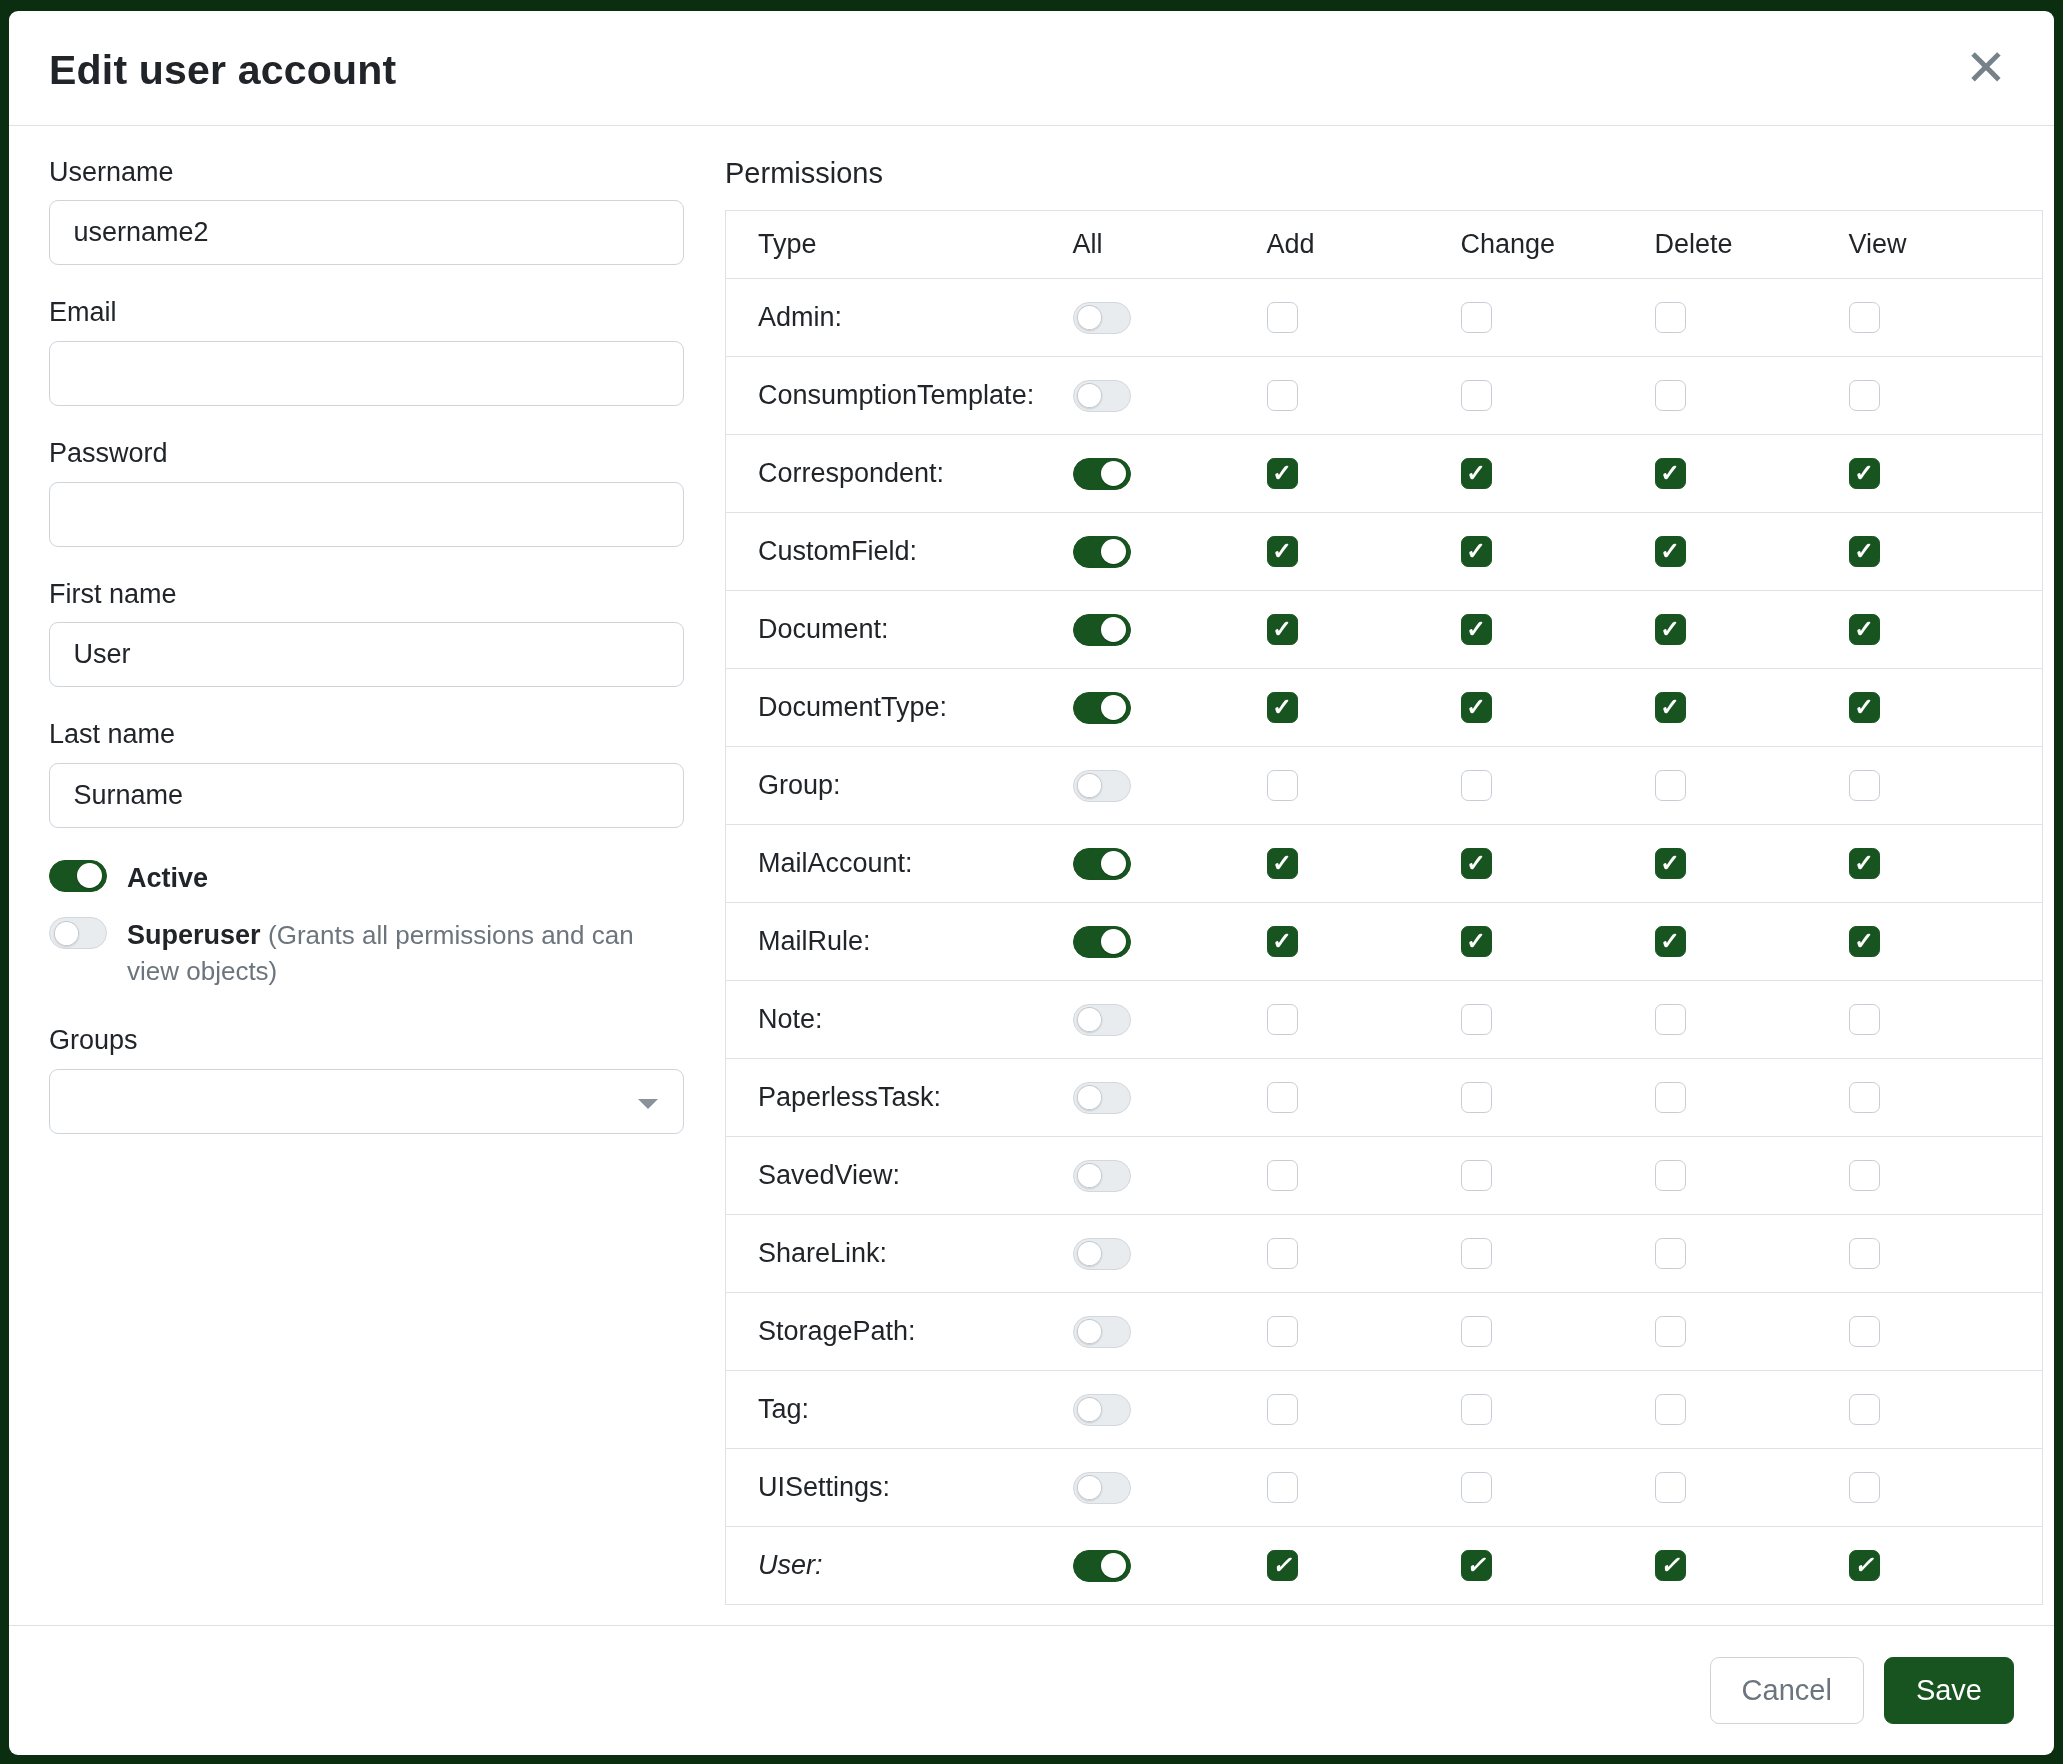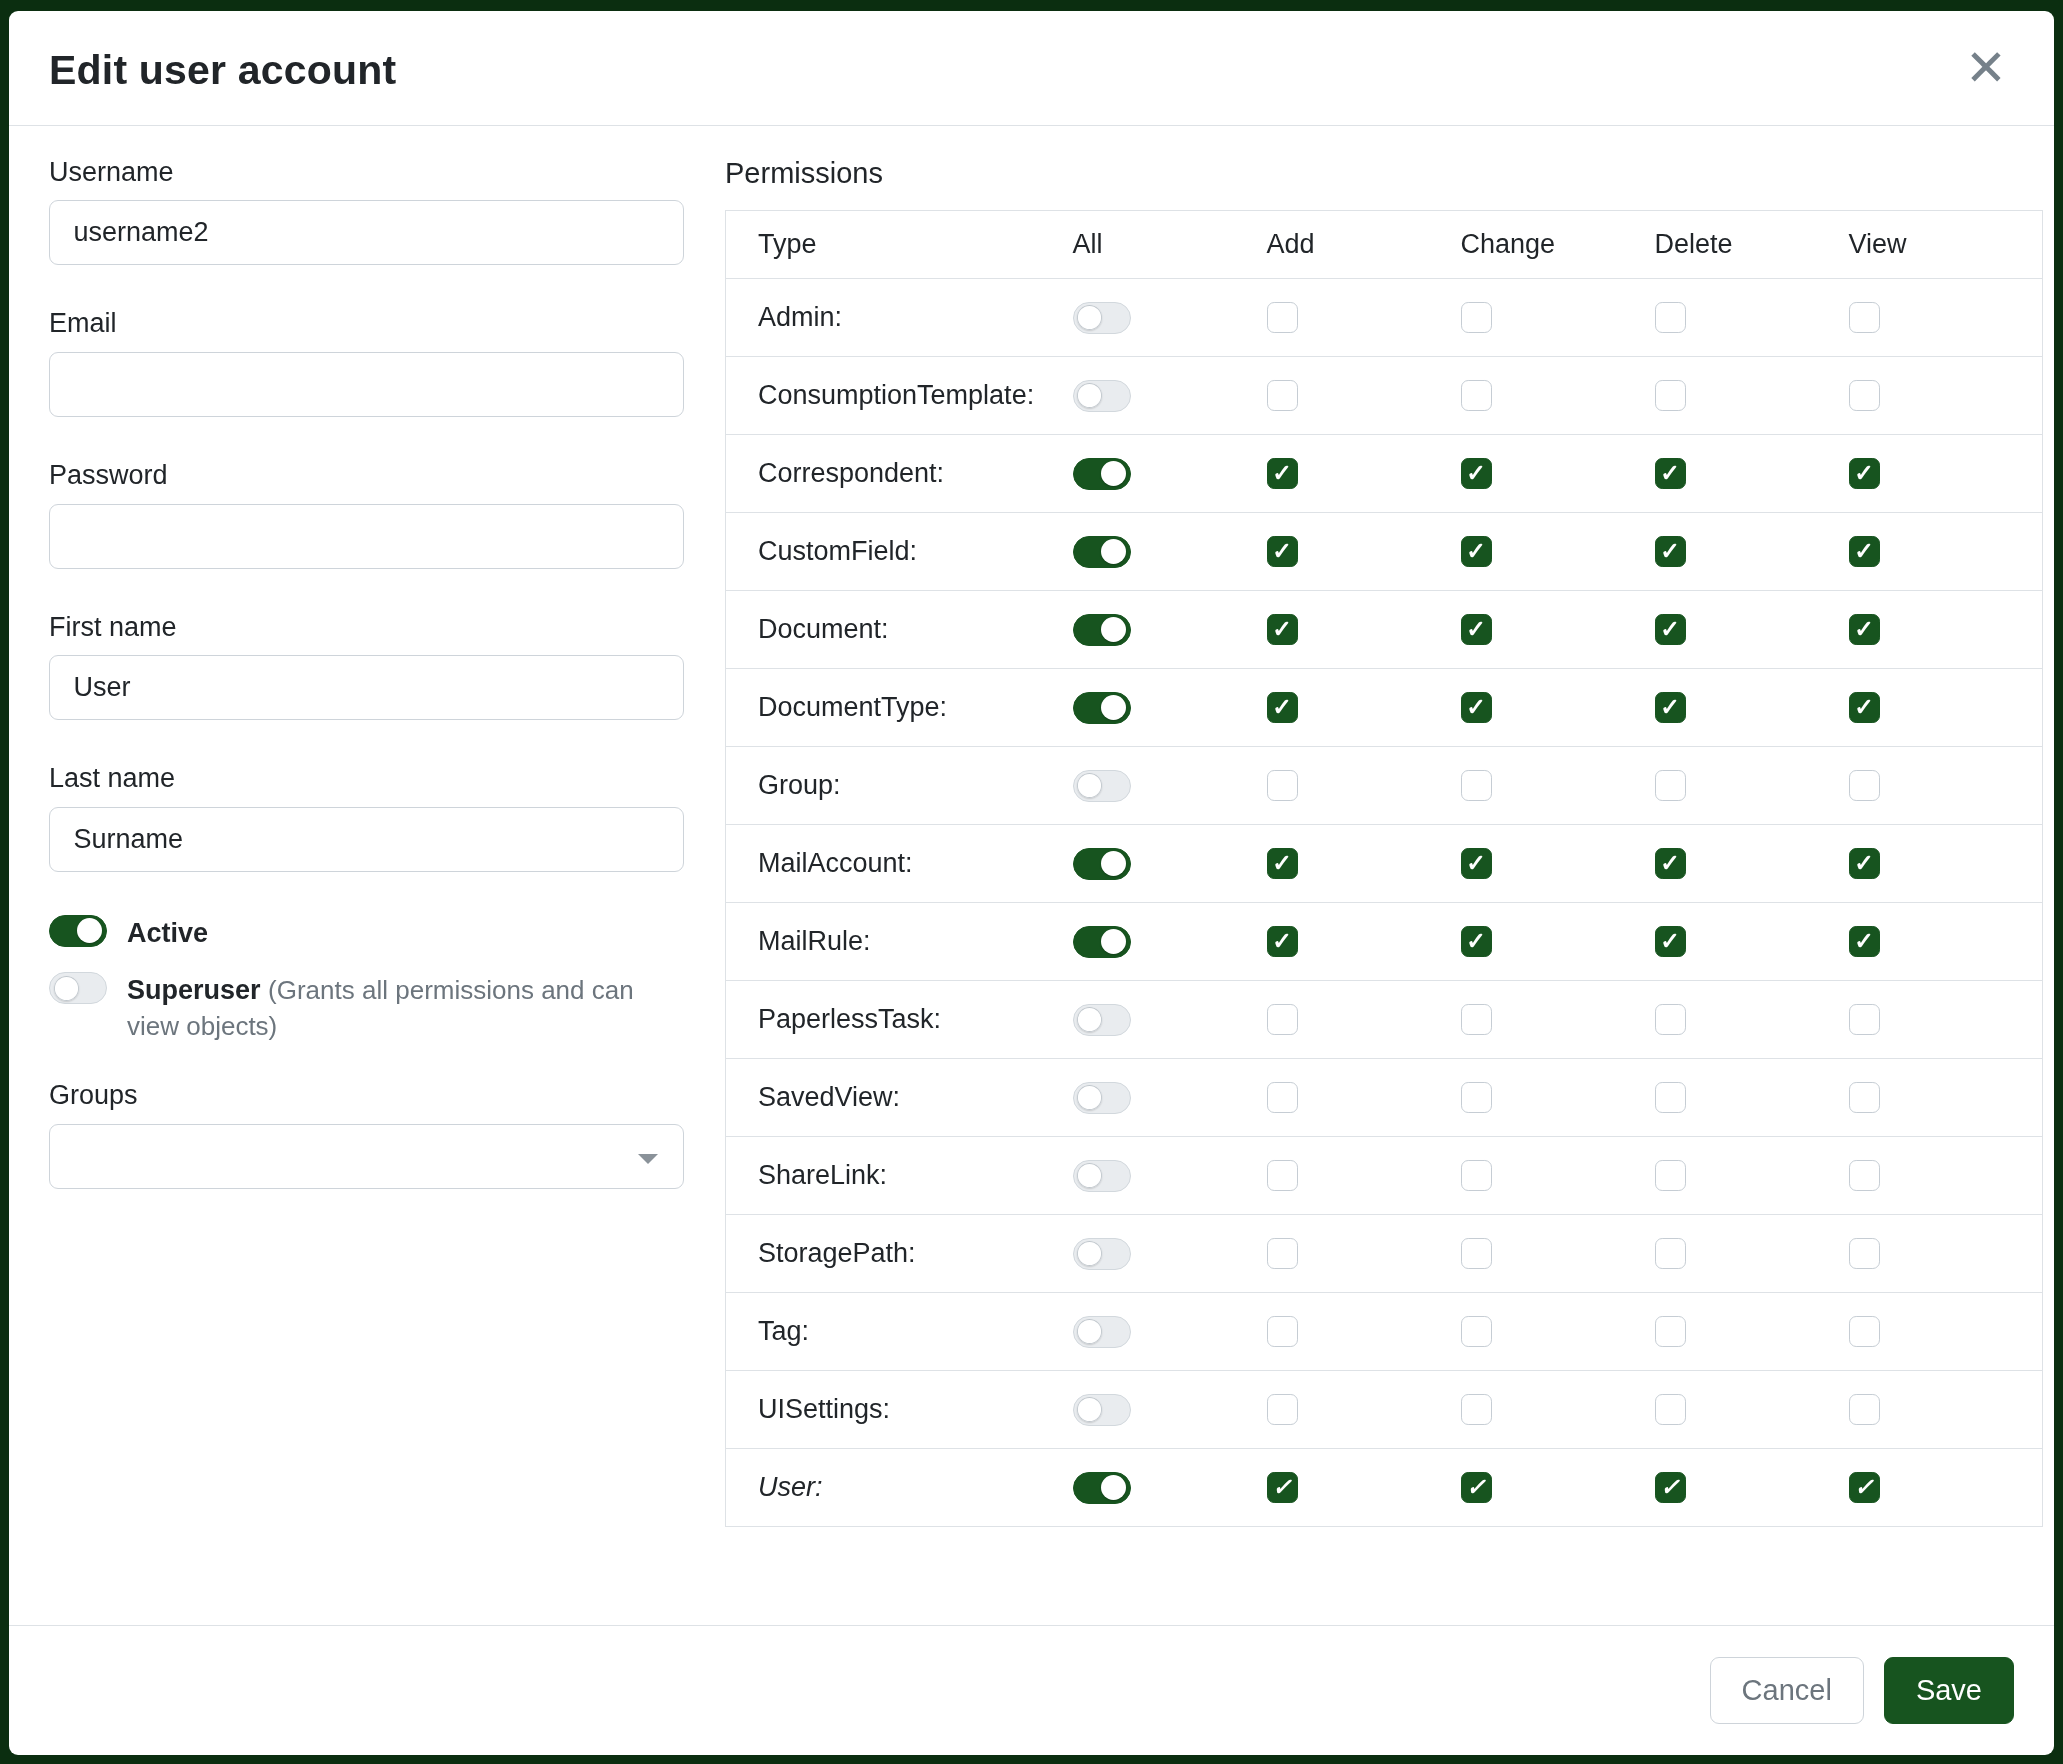--- a/index.html
+++ b/index.html
@@ -35,21 +35,21 @@
   }
   
   .modal-body {
     flex: 1;
     display: flex;
     padding: 31px 40px 0 40px;
   }
   .left-col { width: 635px; flex: 0 0 635px; }
   .right-col { flex: 1; margin-left: 41px; }
 
-  .field { margin-bottom: 43px; }
+  .field { margin-bottom: 32px; }
   .field-label { display: block; font-size: 27px; margin-bottom: 12.6px; color: #212529; }
   .text-input {
     width: 100%; height: 65px;
     border: 0.9px solid #ced4da; border-radius: 9px;
     font-size: 27px; padding: 0 23.4px;
     font-family: "Liberation Sans", sans-serif;
     color: #212529; outline: none; background:#fff;
   }
   
   .toggle {
@@ -277,20 +277,28 @@
             </tr>
             <tr>
               <td class="type-col">MailRule:</td>
               <td><span class="toggle on"><span class="knob"></span></span></td>
               <td><span class="checkbox checked">✓</span></td>
               <td><span class="checkbox checked">✓</span></td>
               <td><span class="checkbox checked">✓</span></td>
               <td><span class="checkbox checked">✓</span></td>
             </tr>
             <tr>
+              <td class="type-col">Note:</td>
+              <td><span class="toggle"><span class="knob"></span></span></td>
+              <td><span class="checkbox"></span></td>
+              <td><span class="checkbox"></span></td>
+              <td><span class="checkbox"></span></td>
+              <td><span class="checkbox"></span></td>
+            </tr>
+            <tr>
               <td class="type-col">PaperlessTask:</td>
               <td><span class="toggle"><span class="knob"></span></span></td>
               <td><span class="checkbox"></span></td>
               <td><span class="checkbox"></span></td>
               <td><span class="checkbox"></span></td>
               <td><span class="checkbox"></span></td>
             </tr>
             <tr>
               <td class="type-col">SavedView:</td>
               <td><span class="toggle"><span class="knob"></span></span></td>

